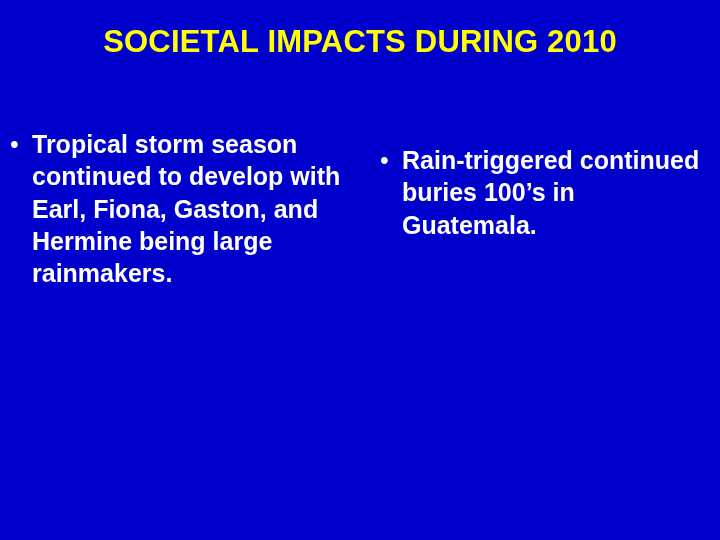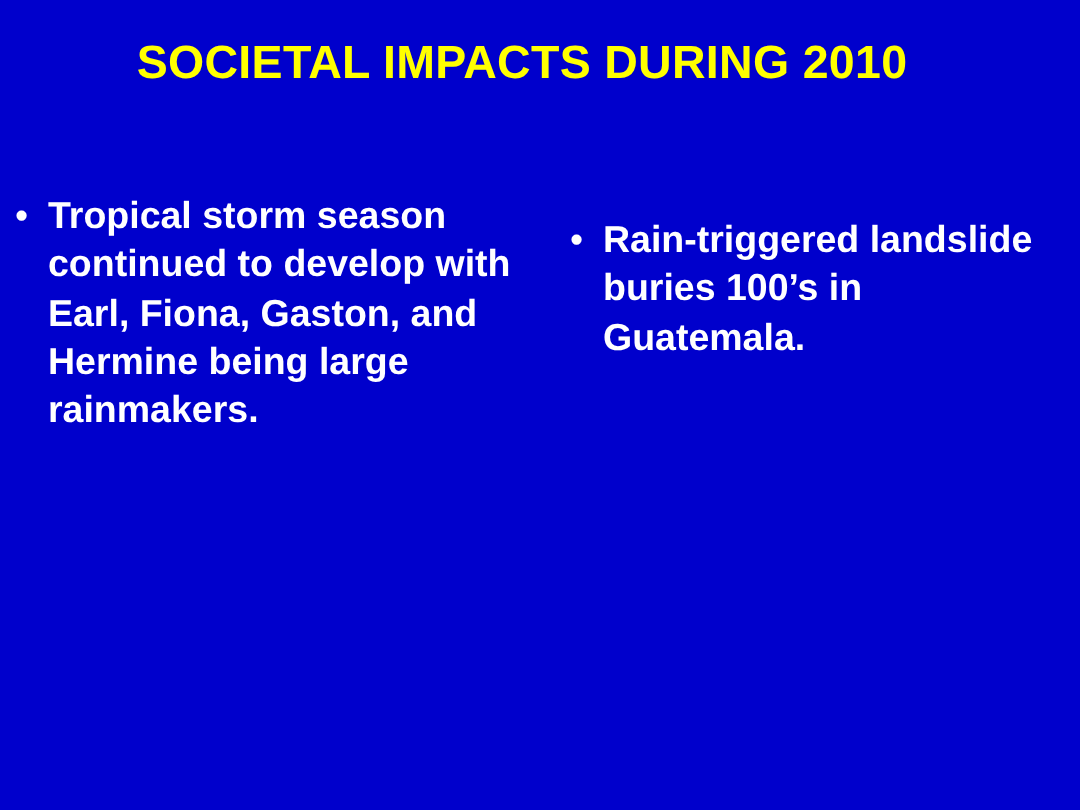--- a/index.html
+++ b/index.html
@@ -16,21 +16,21 @@
   .slide {
     position: relative;
     width: 720px;
     height: 540px;
     background: #0000CC;
     box-sizing: border-box;
   }
   .slide-title {
     position: absolute;
     top: 22px;
-    left: 28px;
+    left: 40px;
     width: 640px;
     text-align: center;
     color: #FFFF00;
     font-size: 31px;
     font-weight: bold;
     line-height: 1.28;
     letter-spacing: 0.2px;
   }
   .columns {
     position: absolute;
@@ -88,18 +88,18 @@
     <div class="col col-left">
       <div class="bullet-row">
         <span class="bullet-mark">•</span>
         <span class="bullet-text">Tropical storm season continued to develop with Earl, Fiona, Gaston, and Hermine being large rainmakers.</span>
       </div>
     </div>
 
     <div class="col col-right">
       <div class="bullet-row">
         <span class="bullet-mark">•</span>
-        <span class="bullet-text">Rain-triggered landslide buries 100’s in Guatemala.</span>
+        <span class="bullet-text">Rain-triggered continued buries 100’s in Guatemala.</span>
       </div>
     </div>
 
   </div>
 </div>
 
 </body></html>

